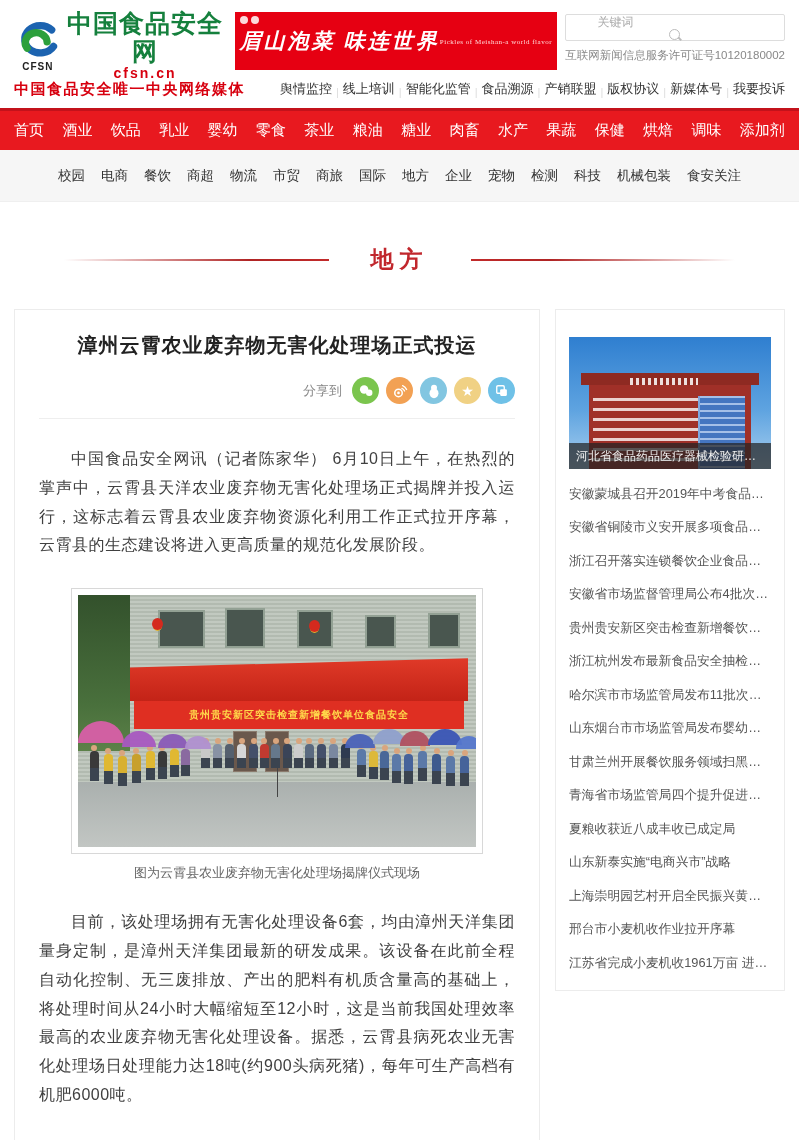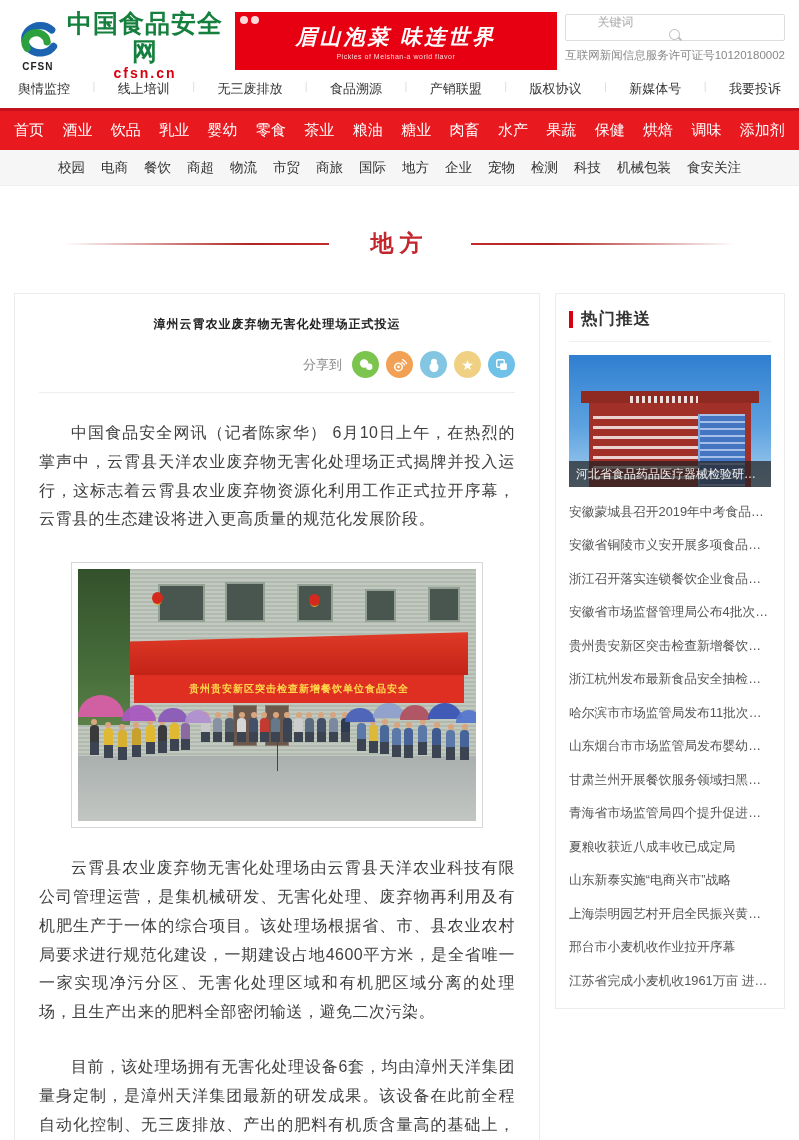--- a/index.html
+++ b/index.html
@@ -13,61 +13,61 @@
   
   .header-top { display:flex; align-items:flex-start; padding:10px 14px 0; height:78px; }
   .logo-wrap { display:flex; align-items:center; width:238px; }
   .logo-badge { width:52px; text-align:center; }
   .logo-badge svg { display:block; margin:0 auto; }
   .logo-badge .cfsn { font-size:10px; font-weight:bold; color:#222; letter-spacing:1px; }
   .logo-text { text-align:center; }
   .site-name { color:#15803d; font-weight:bold; font-size:25px; letter-spacing:1px; line-height:1.1; }
   .site-domain { color:#d7000f; font-weight:bold; font-size:14px; letter-spacing:2px; }
   .ad-banner { width:358px; height:58px; background:#e60012; color:#fff; margin:2px 8px 0 6px;
-    display:flex; flex-direction:column; justify-content:center; align-items:center; position:relative; }
+    display:flex; flex-direction:row; justify-content:center; align-items:center; position:relative;font-family:Liberation Serif, serif; }
   .ad-title { font-size:21px; font-weight:bold; letter-spacing:3px; font-style:italic; }
   .ad-sub { font-size:7px; color:#ffd9d9; margin-top:2px; letter-spacing:.5px; }
   .ad-deco { position:absolute; left:5px; top:4px; display:flex; gap:3px; }
   .ad-deco i { width:8px; height:8px; border-radius:50%; background:rgba(255,255,255,.85); display:block; }
   .header-right { flex:1; padding-top:4px; }
   .search-box { display:flex; align-items:center; border:1px solid #ddd; border-radius:2px; height:27px; padding:0 8px; background:#fff;flex-direction:column; }
   .search-box input { border:none; outline:none; flex:1; font-size:12px; color:#333; font-family:inherit; }
   .search-box input::placeholder { color:#aaa; }
   .mag { width:13px; height:13px; position:relative; flex:none; }
   .mag::before { content:""; position:absolute; left:0; top:0; width:9px; height:9px; border:1.5px solid #bbb; border-radius:50%; }
   .mag::after { content:""; position:absolute; left:9px; top:9px; width:4px; height:1.5px; background:#bbb; transform:rotate(45deg); }
   .license { font-size:11.5px; color:#888; margin-top:7px; white-space:nowrap; }
 
   
   .header-row2 { display:flex; align-items:center; padding:0 14px 8px; height:30px; }
   .tagline { color:#d7000f; font-weight:bold; font-size:15px; letter-spacing:1.5px; width:262px; flex:none; }
-  .util-links { flex:1; display:flex; align-items:flex-start; justify-content:space-between; font-size:13px; color:#333; }
+  .util-links { flex:1; display:flex; align-items:flex-end; justify-content:space-between; font-size:13px; color:#333; }
   .util-links a { padding:0 4px; white-space:nowrap; position:relative; }
   .util-sep { color:#ddd; font-size:11px; }
 
   
   .nav1 { background:#e8191f; border-top:3px solid #c3121b; height:42px; display:flex; align-items:center;
     justify-content:space-between; padding:0 14px; }
   .nav1 a { color:#fff; font-size:15px; white-space:nowrap; }
 
   
-  .nav2 { background:#f6f6f6; height:36px; display:flex; align-items:center; justify-content:space-between; padding:0 58px; border-bottom:1px solid #efefef; }
+  .nav2 { background:#f6f6f6; height:52px; display:flex; align-items:center; justify-content:space-between; padding:0 58px; border-bottom:1px solid #efefef; }
   .nav2 a { color:#333; font-size:13.5px; white-space:nowrap; }
 
   
   .section-head { display:flex; align-items:center; margin:42px 64px 34px; }
   .sec-line { flex:1; height:2px; }
   .sec-line.l { background:linear-gradient(to right, rgba(190,30,30,0), #b02424 70%, #c22b2b); }
   .sec-line.r { background:linear-gradient(to left, rgba(190,30,30,0), #b02424 70%, #c22b2b); }
   .sec-title { color:#c1272d; font-size:23px; font-weight:bold; letter-spacing:6px; margin:0 42px; }
 
   
   .content { display:flex; align-items:flex-start; padding:0 14px; gap:15px; }
   .article-card { flex:1; border:1px solid #ececec; padding:22px 24px 30px; min-width:0; }
-  .art-title { text-align:center; font-size:12px; font-weight:bold; color:#222; letter-spacing:1px; }
+  .art-title { text-align:center; font-size:20px; font-weight:bold; color:#222; letter-spacing:1px; }
   .meta-row { display:flex; align-items:center; margin-top:18px; padding-bottom:14px; border-bottom:1px solid #eee; }
   .meta-left { display:flex; gap:14px; font-size:12px; color:#999; white-space:nowrap; align-items:center; }
   .meta-right { margin-left:auto; display:flex; align-items:center; gap:7px; }
   .share-label { font-size:13px; color:#888; margin-right:3px; }
   .share-ic { width:27px; height:27px; border-radius:50%; display:flex; align-items:center; justify-content:center; flex:none; }
   .share-ic svg { display:block; }
   .ic-wechat { background:#7bc54e; } .ic-weibo { background:#f2a154; }
   .ic-qq { background:#82c6e1; } .ic-star { background:#f0d184; color:#fff; font-size:14px; }
   .ic-copy { background:#6fc1e7; }
   .art-body p { font-size:16px; line-height:1.8; color:#404040; text-indent:2em; margin-top:26px; letter-spacing:.5px; text-align:justify; }
@@ -138,27 +138,28 @@
   <div class="header-right">
     <div class="search-box">
       <input type="text" placeholder="关键词" style="">
       <span class="mag"></span>
     </div>
     <div class="license">互联网新闻信息服务许可证号10120180002</div>
   </div>
 </div>
 
 <div class="header-row2">
+  <div class="tagline">中国食品安全唯一中央网络媒体</div>
   <div class="util-links">
 
   <a>舆情监控</a>
       <span class="util-sep">|</span>
       <a>线上培训</a>
       <span class="util-sep">|</span>
-      <a>无三废排放</a>
+      <a>智能化监管</a>
       <span class="util-sep">|</span>
       <a>食品溯源</a>
       <span class="util-sep">|</span>
       <a>产销联盟</a>
       <span class="util-sep">|</span>
       <a>版权协议</a>
       <span class="util-sep">|</span>
       <a>新媒体号</a>
       <span class="util-sep">|</span>
       <a>我要投诉</a>
@@ -362,31 +363,27 @@
             <div class="umb" style="left: 11%; top: 54%; width: 34px; height: 16.1905px; background: rgb(168, 88, 192);"></div>
             <div class="umb" style="left: 20%; top: 55%; width: 30px; height: 14.2857px; background: rgb(138, 90, 184);"></div>
             <div class="umb" style="left: 27%; top: 56%; width: 26px; height: 12.381px; background: rgb(176, 144, 208);"></div>
             <div class="umb" style="left: 67%; top: 55%; width: 30px; height: 14.2857px; background: rgb(74, 98, 184);"></div>
             <div class="umb" style="left: 74%; top: 53%; width: 32px; height: 15.2381px; background: rgb(143, 160, 204);"></div>
             <div class="umb" style="left: 81%; top: 54%; width: 30px; height: 14.2857px; background: rgb(176, 80, 96);"></div>
             <div class="umb" style="left: 88%; top: 53%; width: 34px; height: 16.1905px; background: rgb(58, 85, 181);"></div>
             <div class="umb" style="left: 95%; top: 56%; width: 26px; height: 12.381px; background: rgb(85, 119, 204);"></div>
           </div>
       </div>
-
-      <p>云霄县农业废弃物无害化处理场由云霄县天洋农业科技有限公司管理运营，是集机械研发、无害化处理、废弃物再利用及有机肥生产于一体的综合项目。该处理场根据省、市、县农业农村局要求进行规范化建设，一期建设占地4600平方米，是全省唯一一家实现净污分区、无害化处理区域和有机肥区域分离的处理场，且生产出来的肥料全部密闭输送，避免二次污染。</p>
+      <div class="photo-caption">图为云霄县农业废弃物无害化处理场揭牌仪式现场</div>
+
       <p>目前，该处理场拥有无害化处理设备6套，均由漳州天洋集团量身定制，是漳州天洋集团最新的研发成果。该设备在此前全程自动化控制、无三废排放、产出的肥料有机质含量高的基础上，将处理时间从24小时大幅缩短至12小时，这是当前我国处理效率最高的农业废弃物无害化处理设备。据悉，云霄县病死农业无害化处理场日处理能力达18吨(约900头病死猪)，每年可生产高档有机肥6000吨。</p>
     </div>
   </div>
 
   <div class="sidebar">
-    <div class="sb-head">
-      <span class="sb-bar"></span>
-      <span class="sb-title">热门推送</span>
-    </div>
     <div class="sb-featured">
       <div class="bd-ledge"></div>
       <div class="bd-main"></div>
       <div class="bd-rows"></div>
       <div class="bd-glass"></div>
       <div class="bd-sign"></div>
       <div class="sb-cap">河北省食品药品医疗器械检验研究中心...</div>
     </div>
     <ul class="sb-list">
 

